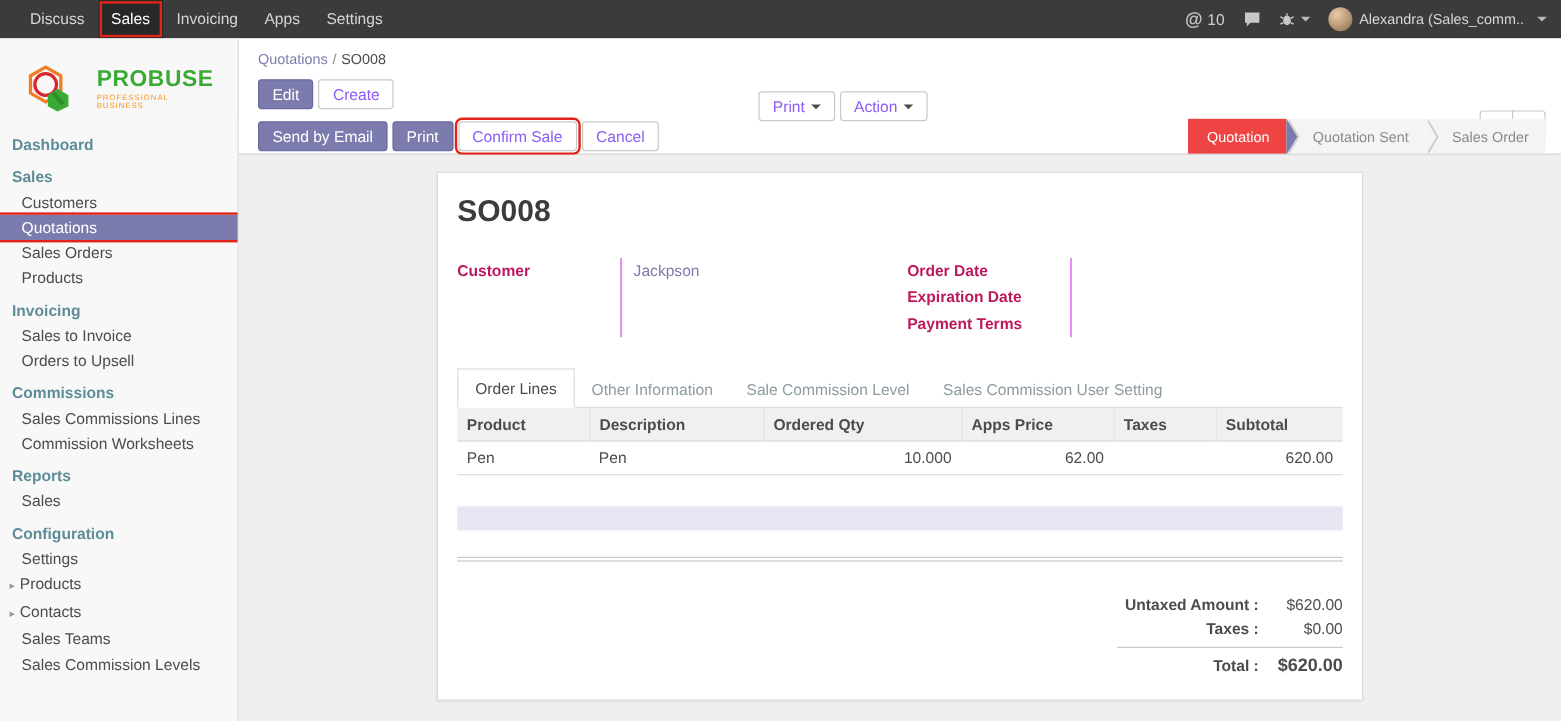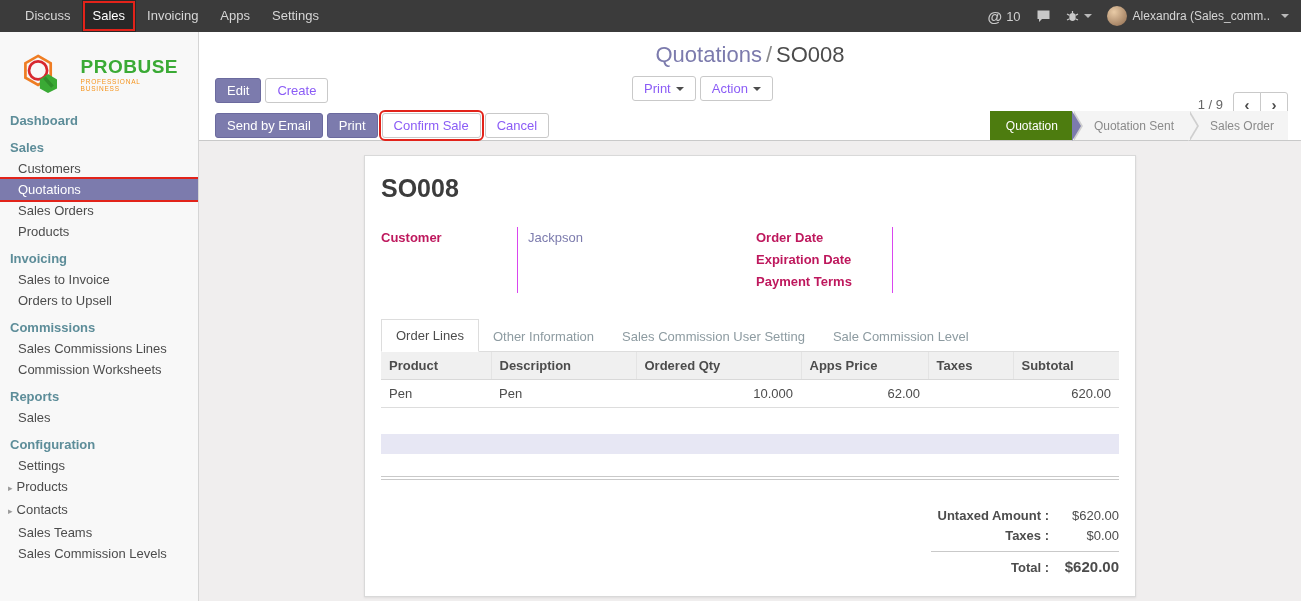--- a/index.html
+++ b/index.html
@@ -32,21 +32,21 @@
   .logo-title { font-size:19px; font-weight:800; color:#3aaa35; letter-spacing:.5px; line-height:1; }
   .logo-sub { font-size:6.5px; color:#f5941d; letter-spacing:.8px; margin-top:2px; }
   .side-heading { padding:3px 10px; font-weight:700; color:#5d8d99; margin-top:6px; }
   .side-heading.first { margin-top:2px; }
   .side-item { padding:3px 10px 3px 18px; color:#4c4c4c; cursor:pointer; line-height:15px; }
   .side-item.selected { background:#7c7bad; color:#fff; }
   .expand { color:#9a9a9a; font-size:9px; margin-right:4px; margin-left:-10px; }
 
   
   .control-panel { padding:10px 16px 8px; position:relative; }
-  .breadcrumb { font-size:22px; color:#4c4c4c;text-align:center; }
+  .breadcrumb { font-size:12px; color:#4c4c4c; }
   .breadcrumb .bc-link { color:#7c7bad; cursor:pointer; }
   .bc-sep { color:#888; padding:0 4px; }
   .cp-buttons { margin-top:10px; display:flex; gap:4px; }
   .btn { font-family:inherit; font-size:13px; padding:3px 11px; border-radius:3px;
     border:1px solid #c9c9c9; background:#fff; color:#8b5cf6; cursor:pointer; line-height:17px; }
   .btn-primary { background:#7c7bad; border-color:#6b6a9e; color:#fff; }
   .cp-center { position:absolute; left:433px; top:44px; display:flex; gap:4px; }
   .pager { position:absolute; right:13px; top:60px; display:flex; align-items:center; gap:10px; }
   .pager-value { color:#666; }
   .pager-group { display:flex; }
@@ -61,21 +61,21 @@
   .statusbar { display:flex; align-self:stretch; margin-left:auto; margin-right:13px; }
   .status-step { position:relative; display:flex; align-items:center; padding:0 14px 0 22px;
     background:#f4f4f4; color:#8a8a8a; font-size:12px; cursor:pointer; }
   .status-step:first-child { padding-left:16px; }
   .status-step:nth-child(1){ z-index:3; } .status-step:nth-child(2){ z-index:2; } .status-step:nth-child(3){ z-index:1; }
   .status-step::before, .status-step::after { content:""; position:absolute; top:0; width:0; height:0;
     border-top:15px solid transparent; border-bottom:15px solid transparent; }
   .status-step::after  { right:-9px;  border-left:9px solid #f4f4f4; }
   .status-step::before { right:-11px; border-left:9px solid #cfcfcf; }
   .status-step:last-child::before, .status-step:last-child::after { display:none; }
-  .status-step.active { background:#4d7c0f; color:#fff; }
+  .status-step.active { background:#ef4444; color:#fff; }
   .status-step.active::after { border-left-color:#7c7bad; }
 
   
   .content { flex:1; background:#f0eeee; overflow:hidden; }
   .sheet { width:772px; margin:14px auto 0; background:#fff; border:1px solid #d9d9d9;
     box-shadow:0 1px 2px rgba(0,0,0,.08); padding:18px 16px; min-height:438px; }
   .sheet-title { font-size:25px; font-weight:700; color:#3c3c3c; margin:0 0 24px; }
 
   .fields { display:flex; gap:12px; }
   .o-group { flex:1; display:flex; }
@@ -251,22 +251,22 @@
             <div class="o-values">
               <div class="fvalue"></div>
               <div class="fvalue"></div>
             </div>
           </div>
         </div>
 
         <div class="tabs">
           <span class="tab active">Order Lines</span>
           <span class="tab">Other Information</span>
+          <span class="tab">Sale Commission Level</span>
           <span class="tab">Sales Commission User Setting</span>
-          <span class="tab">Sale Commission Level</span>
         </div>
 
         <table class="olines">
           <colgroup>
             <col style="width:110px">
               <col style="width:145px">
               <col style="width:165px">
             <col style="width:127px">
               <col style="width:85px">
               <col>

